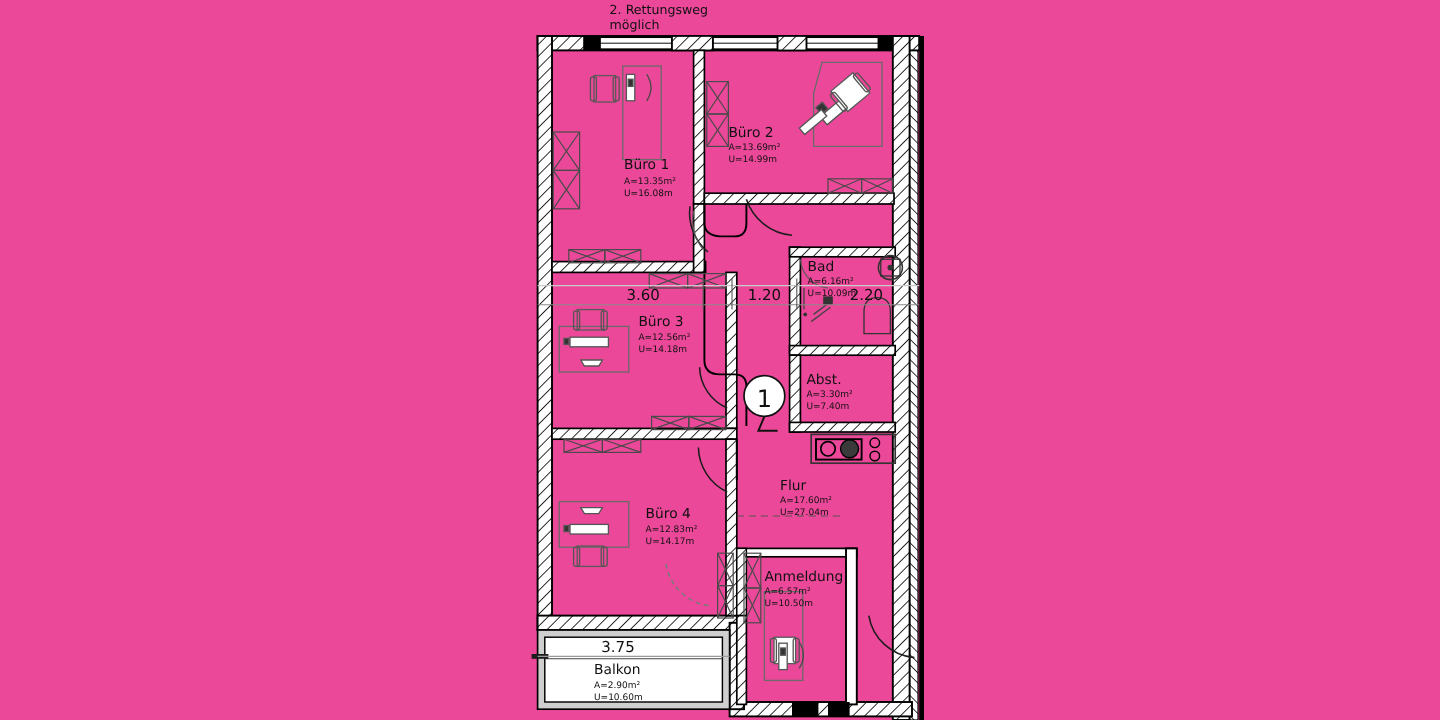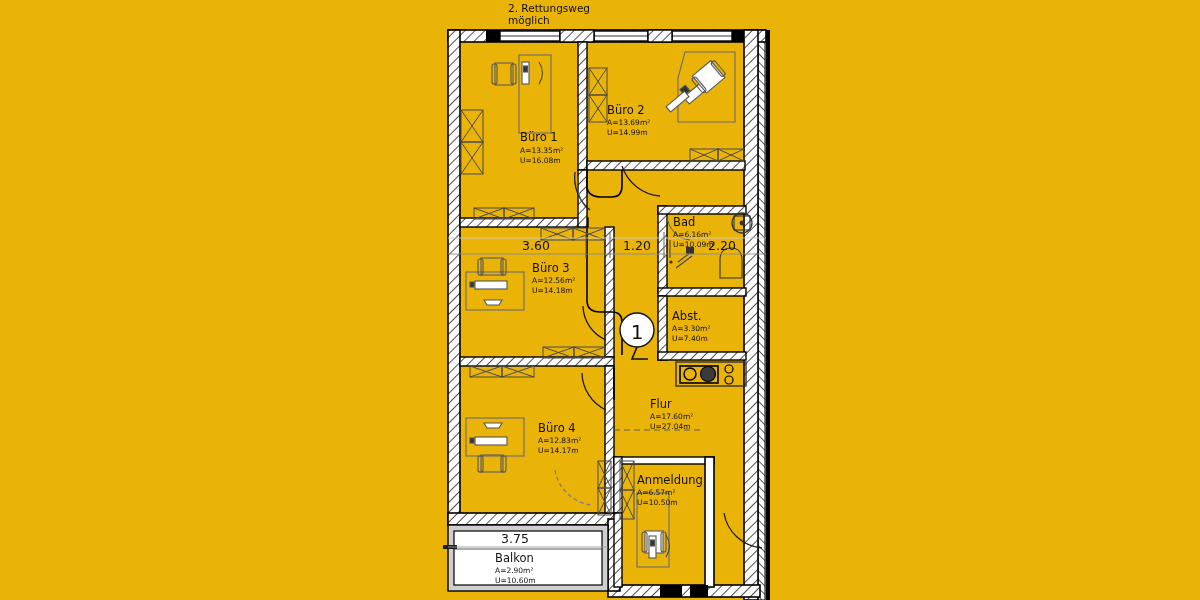--- a/index.html
+++ b/index.html
@@ -8,21 +8,21 @@
     background: #ffffff;
     width: 1200px;
     height: 600px;
     overflow: hidden;
     font-family: "DejaVu Sans", sans-serif;
   }
   #stage {
     position: relative;
     width: 1200px;
     height: 600px;
-    background: #eab308;
+    background: #ec4899;
   }
   #plan-svg {
     position: absolute;
     left: 0;
     top: 0;
     width: 1200px;
     height: 600px;
   }
   .room-label text { font-family: "DejaVu Sans", sans-serif; }
 </style>

